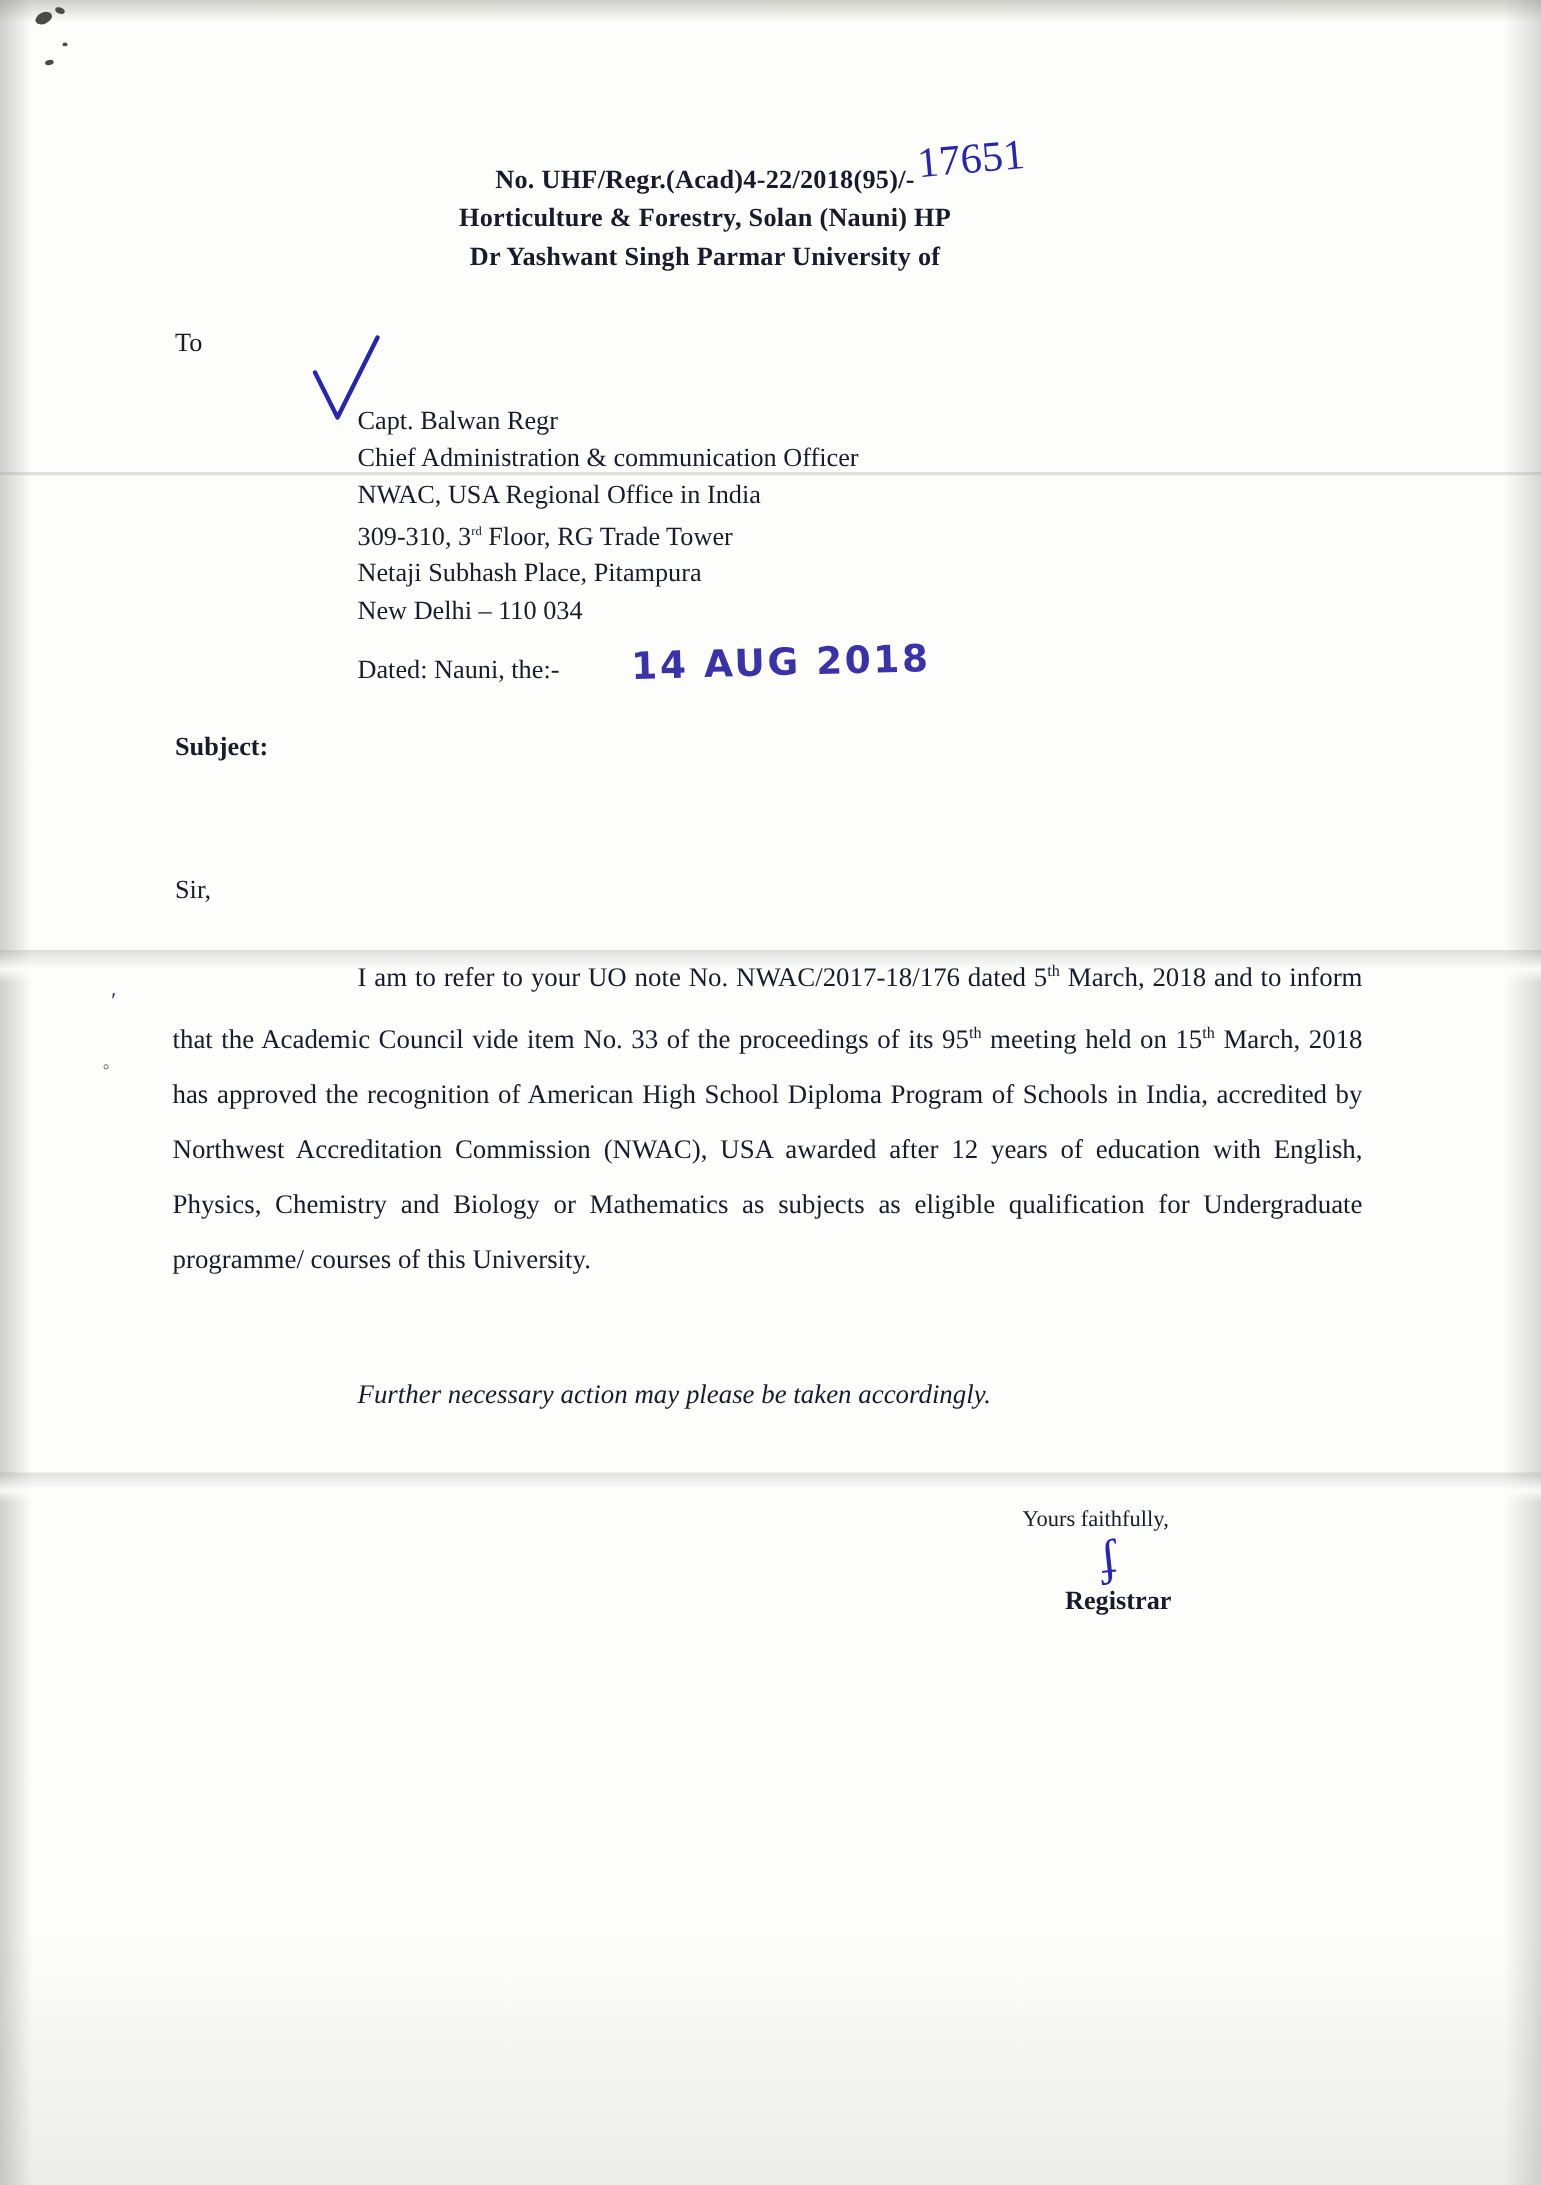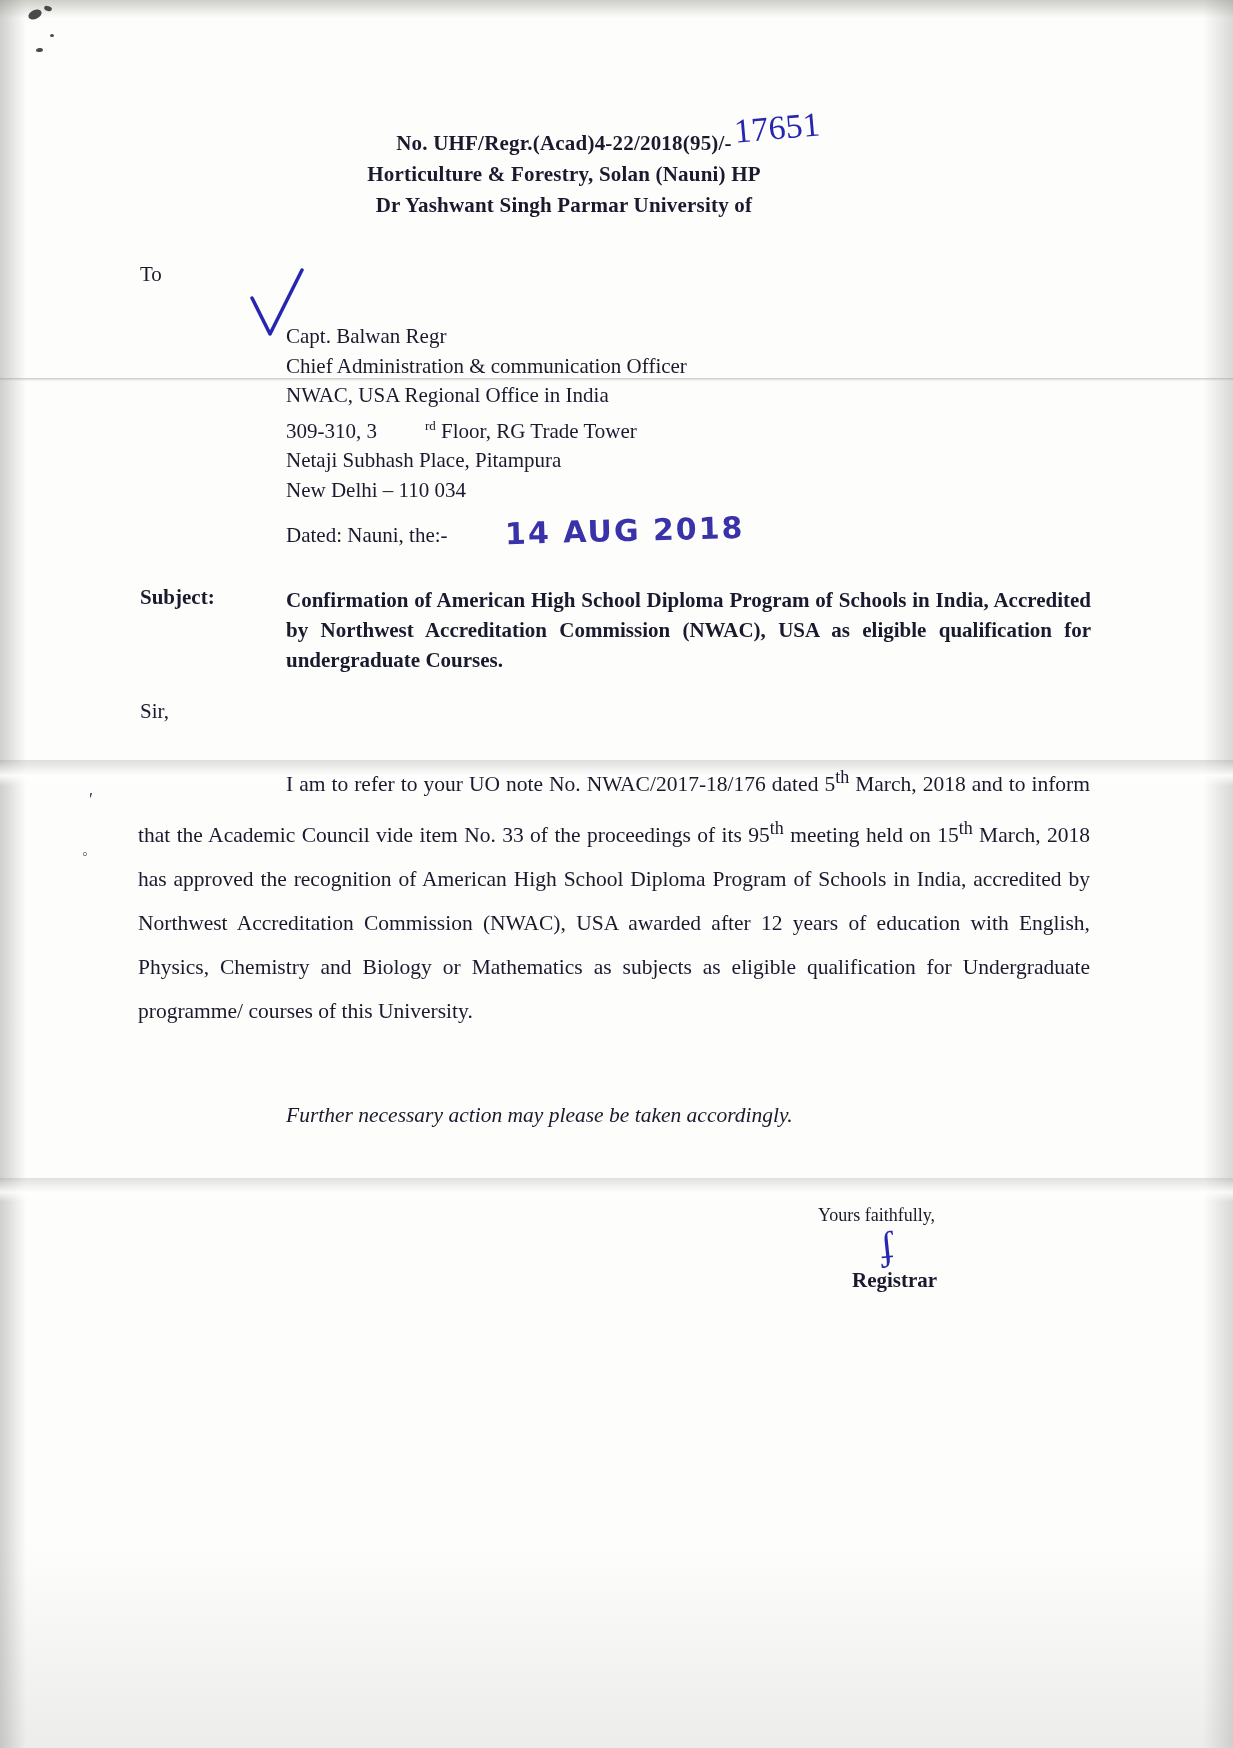--- a/index.html
+++ b/index.html
@@ -86,21 +86,21 @@
 
   .to-label {
     position: absolute; left: 140px; top: 262px;
     font-size: 21px;
   }
   .addr {
     position: absolute; left: 286px; top: 322px;
     font-size: 21px;
     line-height: 29.5px;
   }
-  .addr sup { font-size: 13px; margin-left: 48px; }
+  .addr sup { font-size: 10px; }
   .checkmark {
     position: absolute;
     left: 250px; top: 268px;
     width: 56px; height: 72px;
     color: #2626b0;
   }
   .dated {
     position: absolute; left: 286px; top: 523px;
     font-size: 21px;
   }
@@ -129,21 +129,21 @@
     font-size: 21px;
   }
   .body-para {
     position: absolute; left: 138px; top: 755px;
     width: 952px;
     font-size: 21.5px;
     line-height: 44px;
     text-align: justify;
     text-indent: 148px;
   }
-  .body-para sup { font-size: 18px; }
+  .body-para sup { font-size: 13px; }
   .further {
     position: absolute; left: 286px; top: 1103px;
     font-size: 21.5px;
     font-style: italic;
   }
   .yours {
     position: absolute; left: 818px; top: 1185px;
     font-size: 18px;
     margin-top: 20px;
   }
@@ -205,21 +205,20 @@
     <div>NWAC, USA Regional Office in India</div>
     <div><span>309-310, 3</span><sup>rd</sup><span> Floor, RG Trade Tower</span></div>
     <div>Netaji Subhash Place, Pitampura</div>
     <div>New Delhi – 110 034</div>
   </div>
 
   <div class="dated">Dated: Nauni, the:-</div>
   <div class="stamp-date">14 AUG 2018</div>
 
   <div class="subject-label">Subject:</div>
-  <div class="subject-text">Confirmation of American High School Diploma Program of Schools in India, Accredited by Northwest Accreditation Commission (NWAC), USA as eligible qualification for undergraduate Courses.</div>
 
   <div class="sir">Sir,</div>
 
   <div class="body-para">
     <span>I am to refer to your UO note No. NWAC/2017-18/176 dated 5</span><sup>th</sup><span> March, 2018 and to inform that the Academic Council vide item No. 33 of the proceedings of its 95</span><sup>th</sup><span> meeting held on 15</span><sup>th</sup><span> March, 2018 has approved the recognition of American High School Diploma Program of Schools in India, accredited by Northwest Accreditation Commission (NWAC), USA awarded after 12 years of education with English, Physics, Chemistry and Biology or Mathematics as subjects as eligible qualification for Undergraduate programme/ courses of this University.</span>
   </div>
 
   <div class="further">Further necessary action may please be taken accordingly.</div>
 
   <div class="yours">Yours faithfully,</div>

